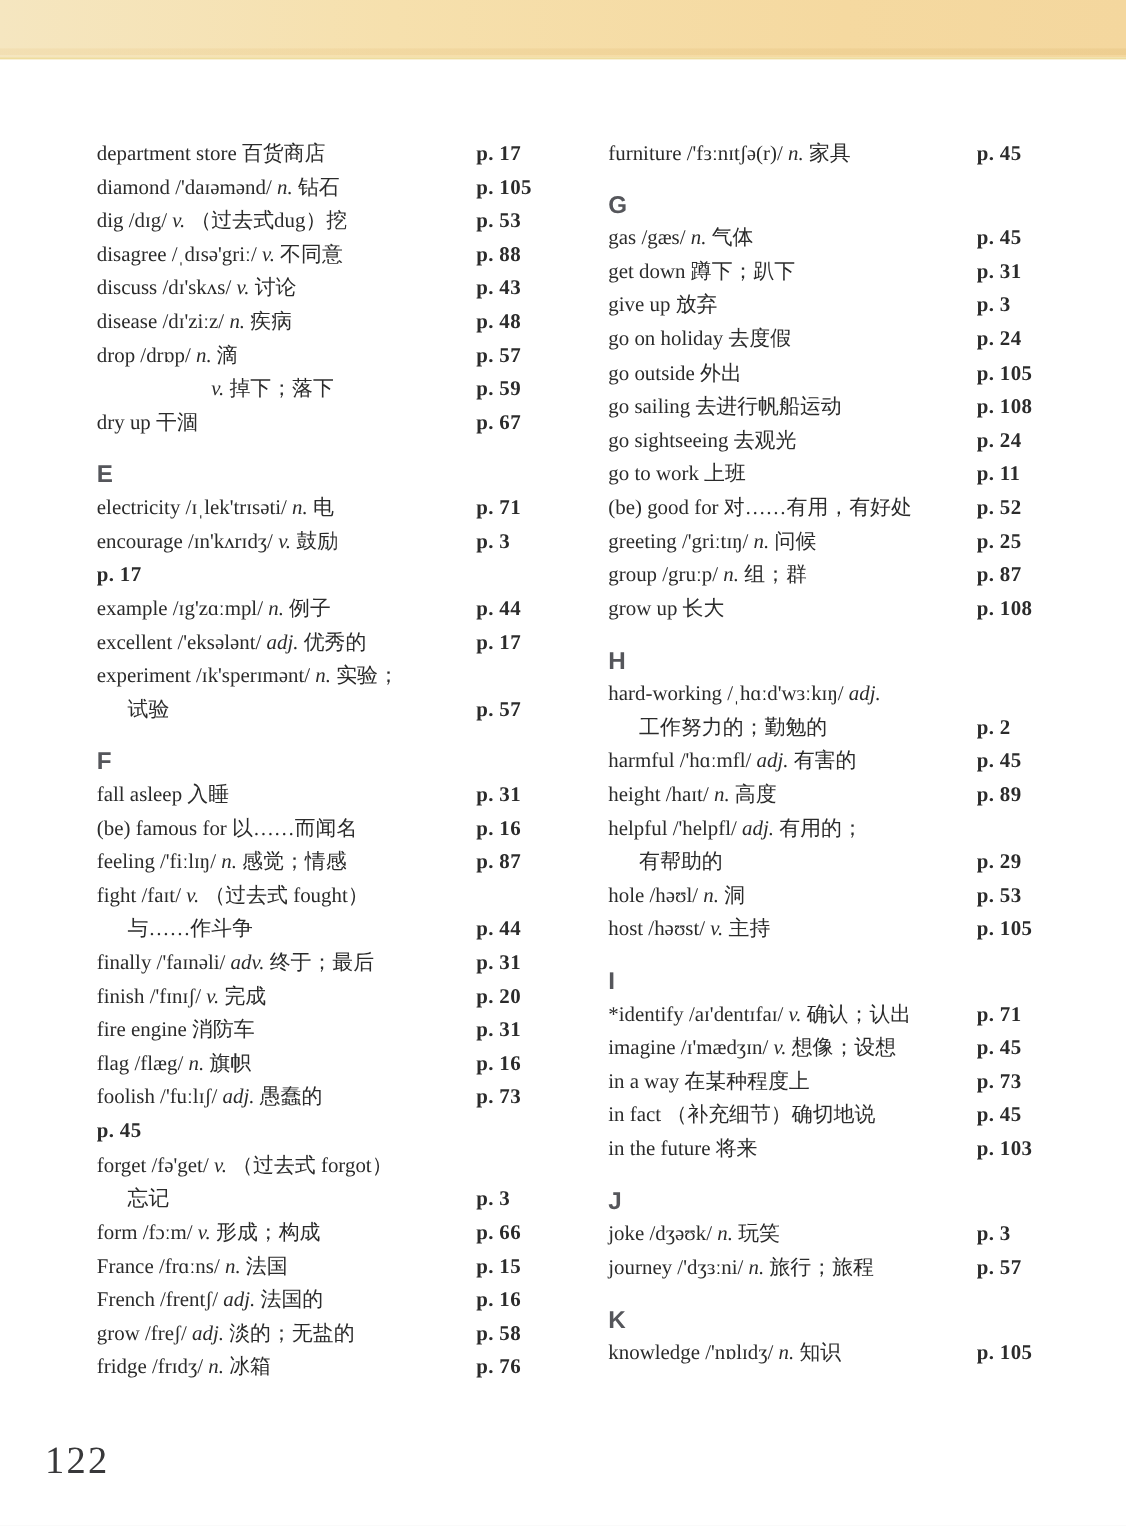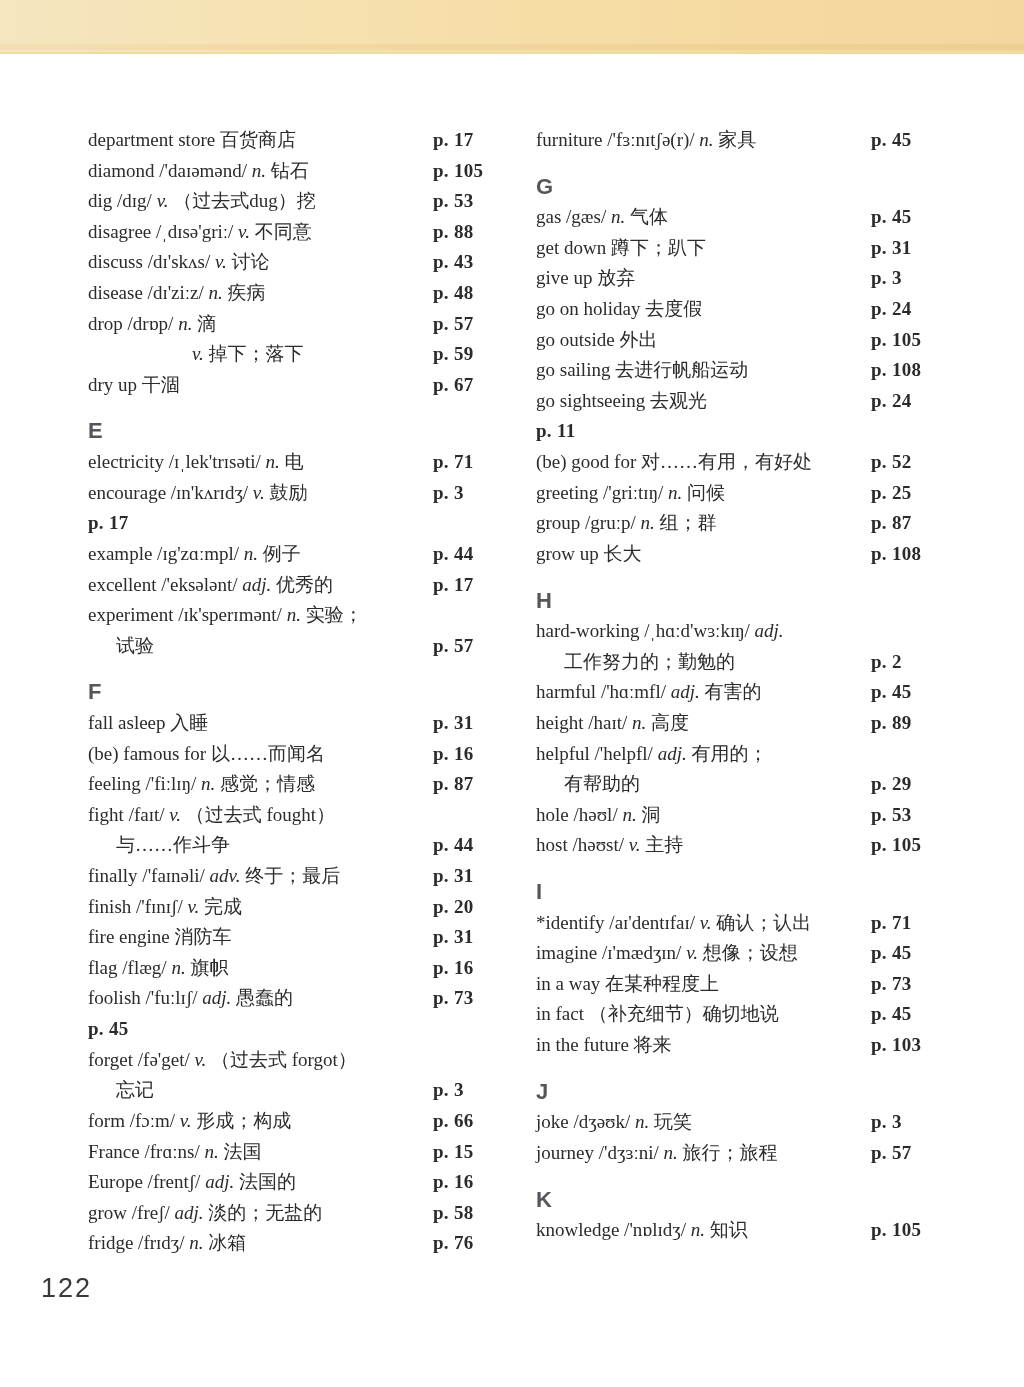--- a/index.html
+++ b/index.html
@@ -19,21 +19,21 @@
     border-bottom:2px solid #eedc9e;
   }
   #top-band::after{
     content:"";position:absolute;left:0;bottom:2px;width:100%;height:6px;
     background:linear-gradient(90deg,rgba(234,203,140,.25),rgba(230,196,130,.45));
   }
   .col{
     position:absolute;top:125px;width:412px;
   }
   #col-left{left:88px;}
-  #col-right{left:536px;}
+  #col-right{left:553px;}
   .row{
     display:flex;
     height:30.62px;line-height:30.62px;
     white-space:nowrap;
     font-size:19px;
   }
   .entry-text{flex:none;width:345px;overflow:visible;}
   #col-right .entry-text{width:335px;}
   .page-ref{
     flex:none;width:66px;
@@ -44,23 +44,23 @@
   #col-right .indent1 .entry-text{width:307px;}
   .indent2 .entry-text{padding-left:104px;width:241px;}
   .pos{font-style:italic;}
   .section-header{
     margin-top:16px;
     height:30.62px;line-height:30.62px;
     font-family:"Liberation Sans","DejaVu Sans",sans-serif;
     font-weight:700;font-size:22px;color:#55565b;
   }
   #folio{
-    position:absolute;left:41px;top:1273px;
-    font-family:Liberation Sans, sans-serif;
-    font-size:27px;color:#38383a;letter-spacing:2px;
+    position:absolute;left:41px;top:1308px;
+    font-family:Liberation Serif, serif;
+    font-size:35px;color:#38383a;letter-spacing:2px;
   }
 </style>
 </head>
 <body>
 
 <div id="page">
   <div id="top-band"></div>
   <div id="col-left" class="col">
       <div class="row">
         <div class="entry-text"><span>department store 百货商店</span></div>
@@ -180,21 +180,21 @@
       </div>
       <div class="row">
         <div class="entry-text"><span>form /fɔːm/ </span><span class="pos">v.</span><span> 形成；构成</span></div>
         <div class="page-ref">p. 66</div>
       </div>
       <div class="row">
         <div class="entry-text"><span>France /frɑːns/ </span><span class="pos">n.</span><span> 法国</span></div>
         <div class="page-ref">p. 15</div>
       </div>
       <div class="row">
-        <div class="entry-text"><span>Europe /frentʃ/ </span><span class="pos">adj.</span><span> 法国的</span></div>
+        <div class="entry-text"><span>French /frentʃ/ </span><span class="pos">adj.</span><span> 法国的</span></div>
         <div class="page-ref">p. 16</div>
       </div>
       <div class="row">
         <div class="entry-text"><span>grow /freʃ/ </span><span class="pos">adj.</span><span> 淡的；无盐的</span></div>
         <div class="page-ref">p. 58</div>
       </div>
       <div class="row">
         <div class="entry-text"><span>fridge /frɪdʒ/ </span><span class="pos">n.</span><span> 冰箱</span></div>
         <div class="page-ref">p. 76</div>
       </div>
@@ -227,20 +227,21 @@
       </div>
       <div class="row">
         <div class="entry-text"><span>go sailing 去进行帆船运动</span></div>
         <div class="page-ref">p. 108</div>
       </div>
       <div class="row">
         <div class="entry-text"><span>go sightseeing 去观光</span></div>
         <div class="page-ref">p. 24</div>
       </div>
       <div class="row">
+        <div class="entry-text"><span>go to work 上班</span></div>
         <div class="page-ref">p. 11</div>
       </div>
       <div class="row">
         <div class="entry-text"><span>(be) good for 对……有用，有好处</span></div>
         <div class="page-ref">p. 52</div>
       </div>
       <div class="row">
         <div class="entry-text"><span>greeting /'griːtɪŋ/ </span><span class="pos">n.</span><span> 问候</span></div>
         <div class="page-ref">p. 25</div>
       </div>

